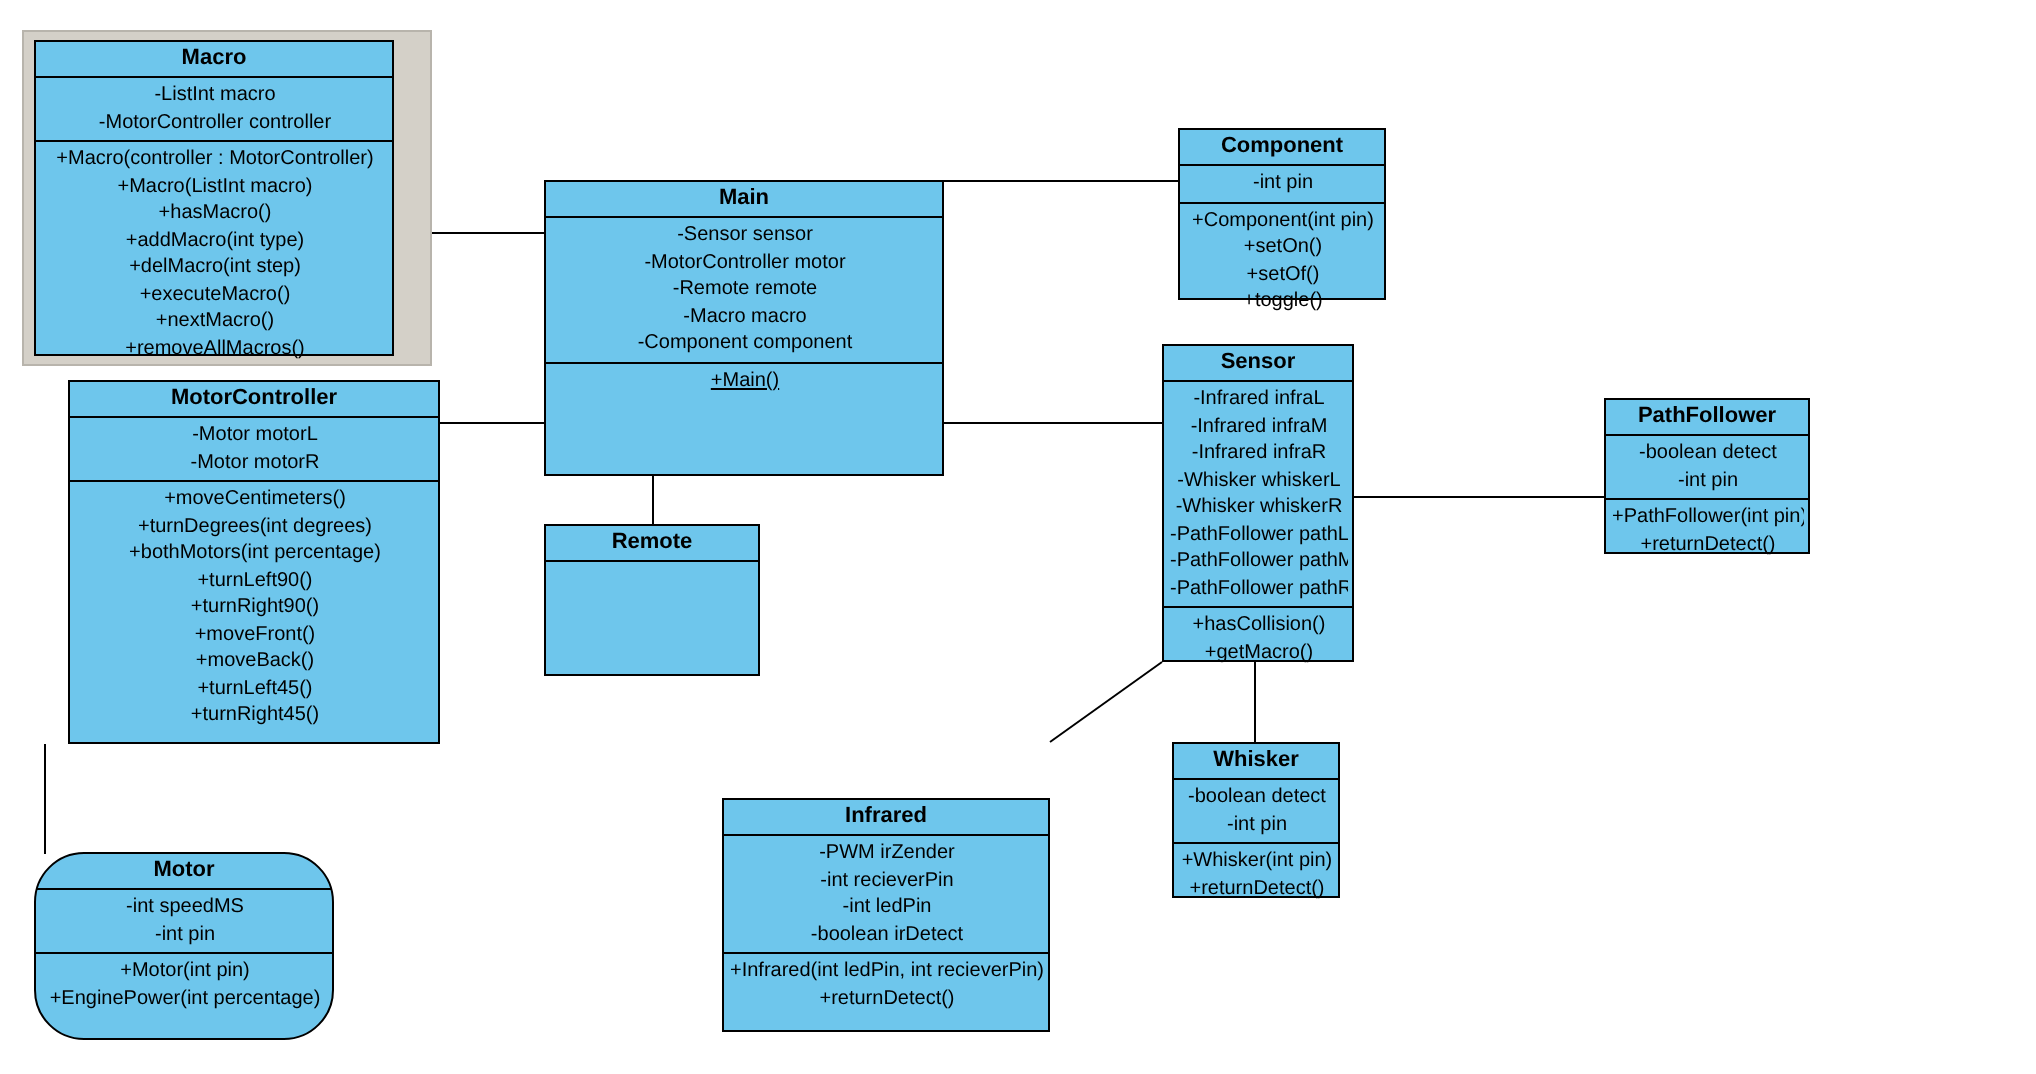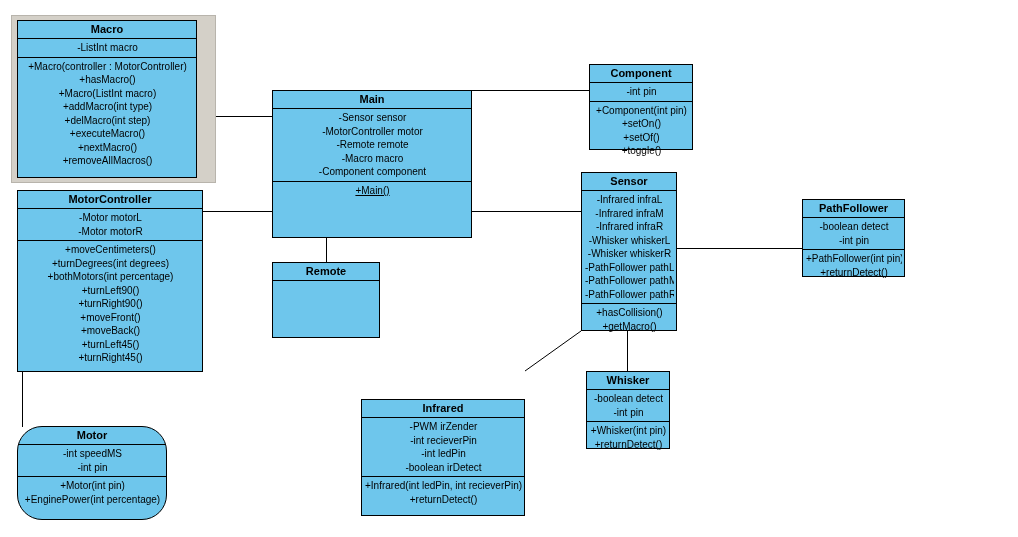--- a/index.html
+++ b/index.html
@@ -90,34 +90,35 @@
   <div class="link v" style="left:627px; top:331px; width:1px; height:40px;"></div>
   <svg class="link-diag" style="left:0; top:0; width:1018px; height:537px;">
     <line x1="581" y1="331" x2="525" y2="371"></line>
   </svg>
 
   <div class="selection-frame" style="left:11px; top:15px; width:205px; height:168px;"></div>
   <div class="uml-class" style="left:17px; top:20px; width:180px; height:158px;">
     <div class="uml-title">Macro</div>
     <div class="uml-compartment">
       <div class="row">-ListInt macro</div>
+      <div class="row">-MotorController controller</div>
     </div>
     <div class="uml-compartment last">
       <div class="row">+Macro(controller : MotorController)</div>
+      <div class="row">+Macro(ListInt macro)</div>
       <div class="row">+hasMacro()</div>
-      <div class="row">+Macro(ListInt macro)</div>
       <div class="row">+addMacro(int type)</div>
       <div class="row">+delMacro(int step)</div>
       <div class="row">+executeMacro()</div>
       <div class="row">+nextMacro()</div>
       <div class="row">+removeAllMacros()</div>
     </div>
   </div>
 
-  <div class="uml-class" style="left:17px; top:190px; width:186px; height:182px;">
+  <div class="uml-class" style="left:34px; top:190px; width:186px; height:182px;">
     <div class="uml-title">MotorController</div>
     <div class="uml-compartment">
       <div class="row">-Motor motorL</div>
       <div class="row">-Motor motorR</div>
     </div>
     <div class="uml-compartment last">
       <div class="row">+moveCentimeters()</div>
       <div class="row">+turnDegrees(int degrees)</div>
       <div class="row">+bothMotors(int percentage)</div>
       <div class="row">+turnLeft90()</div>

